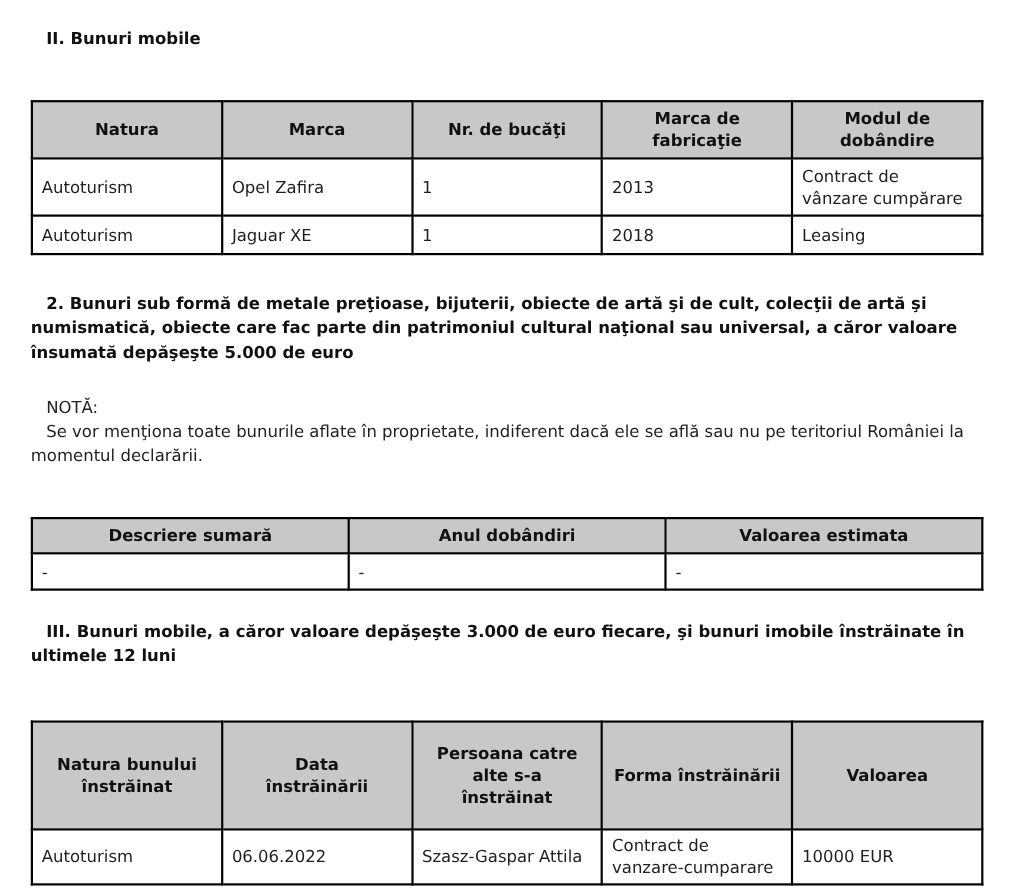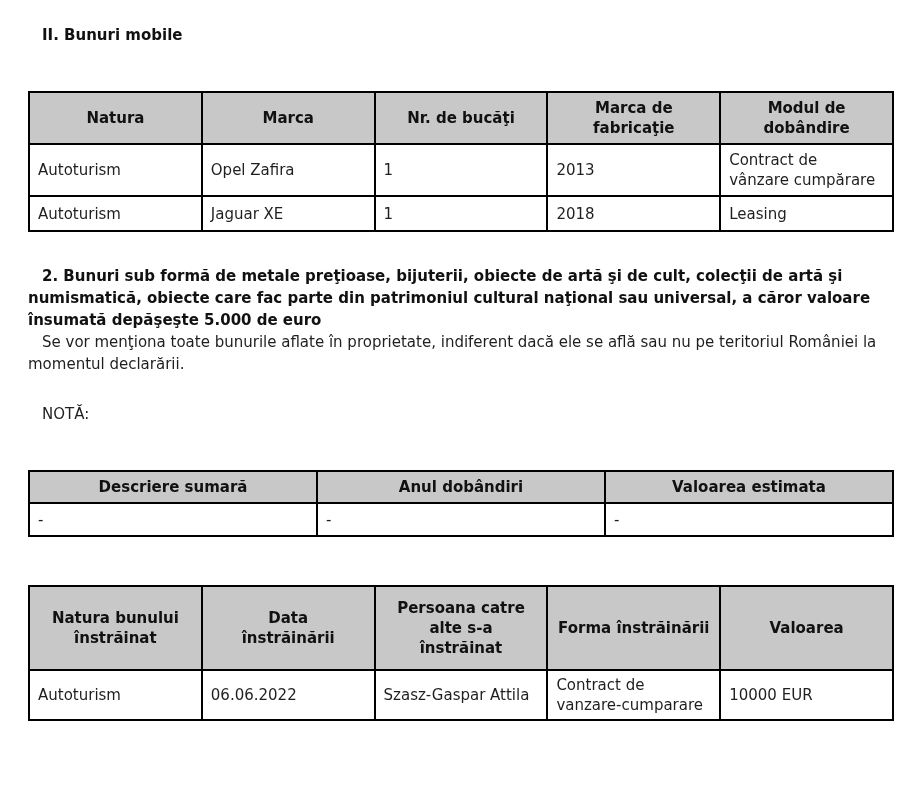--- a/index.html
+++ b/index.html
@@ -62,21 +62,21 @@
   }
   #table-vehicles  { margin-top: 45px; }
   #table-valuables { margin-top: 45px; }
   #table-alienated { margin-top: 48px; }
 
   #table-vehicles thead tr        { height: 52px; }
   #table-vehicles tbody tr.r0     { height: 52px; }
   #table-vehicles tbody tr.r1     { height: 35px; }
   #table-valuables thead tr       { height: 31px; }
   #table-valuables tbody tr       { height: 33px; }
-  #table-alienated thead tr       { height: 84px; margin-top: 20px; }
+  #table-alienated thead tr       { height: 98px; margin-top: 20px; }
   #table-alienated tbody tr       { height: 50px; }
 </style>
 </head>
 <body>
 
 <div class="page">
 
   <p class="heading">II. Bunuri mobile</p>
 
 
@@ -105,40 +105,41 @@
           <td>Jaguar XE</td>
           <td>1</td>
           <td>2018</td>
           <td>Leasing</td>
         </tr>
       </tbody>
     </table>
 
   <p class="heading sub2-heading">2. Bunuri sub formă de metale preţioase, bijuterii, obiecte de artă şi de cult, colecţii de artă şi numismatică, obiecte care fac parte din patrimoniul cultural naţional sau universal, a căror valoare însumată depăşeşte 5.000 de euro</p>
 
+  <p class="para note-label">NOTĂ:</p>
   <p class="para">Se vor menţiona toate bunurile aflate în proprietate, indiferent dacă ele se află sau nu pe teritoriul României la momentul declarării.</p>
-  <p class="para note-label">NOTĂ:</p>
 
   <table id="table-valuables">
       <thead>
         <tr>
           <th>Descriere sumară</th>
           <th>Anul dobândiri</th>
           <th>Valoarea estimata</th>
         </tr>
       </thead>
       <tbody>
         <tr class="r0">
           <td>-</td>
           <td>-</td>
           <td>-</td>
         </tr>
       </tbody>
     </table>
 
+  <p class="heading sec3-heading">III. Bunuri mobile, a căror valoare depăşeşte 3.000 de euro fiecare, şi bunuri imobile înstrăinate în ultimele 12 luni</p>
 
   <table id="table-alienated">
       <thead>
         <tr>
           <th>Natura bunului
 înstrăinat</th>
           <th>Data
 înstrăinării</th>
           <th>Persoana catre
 alte s-a

